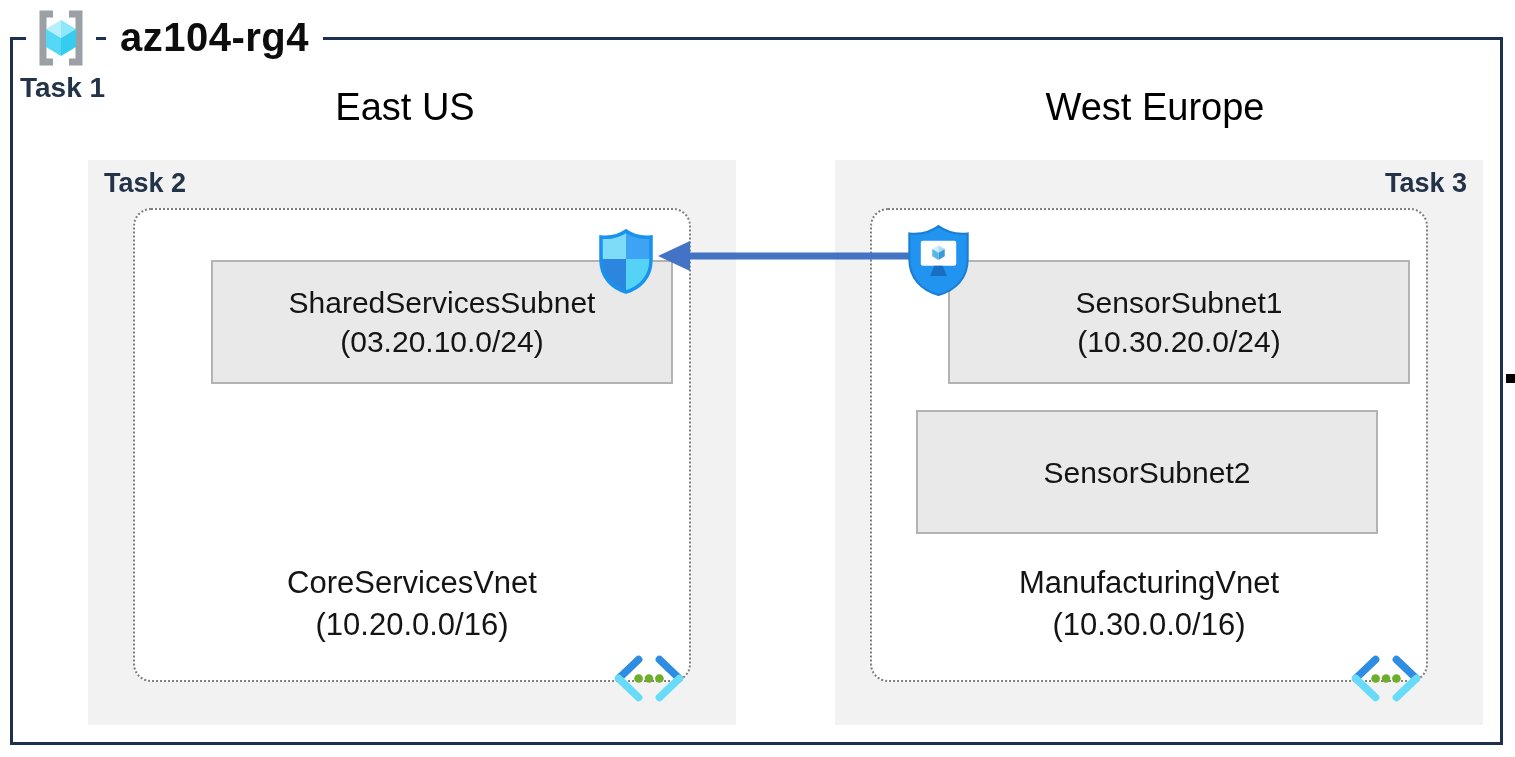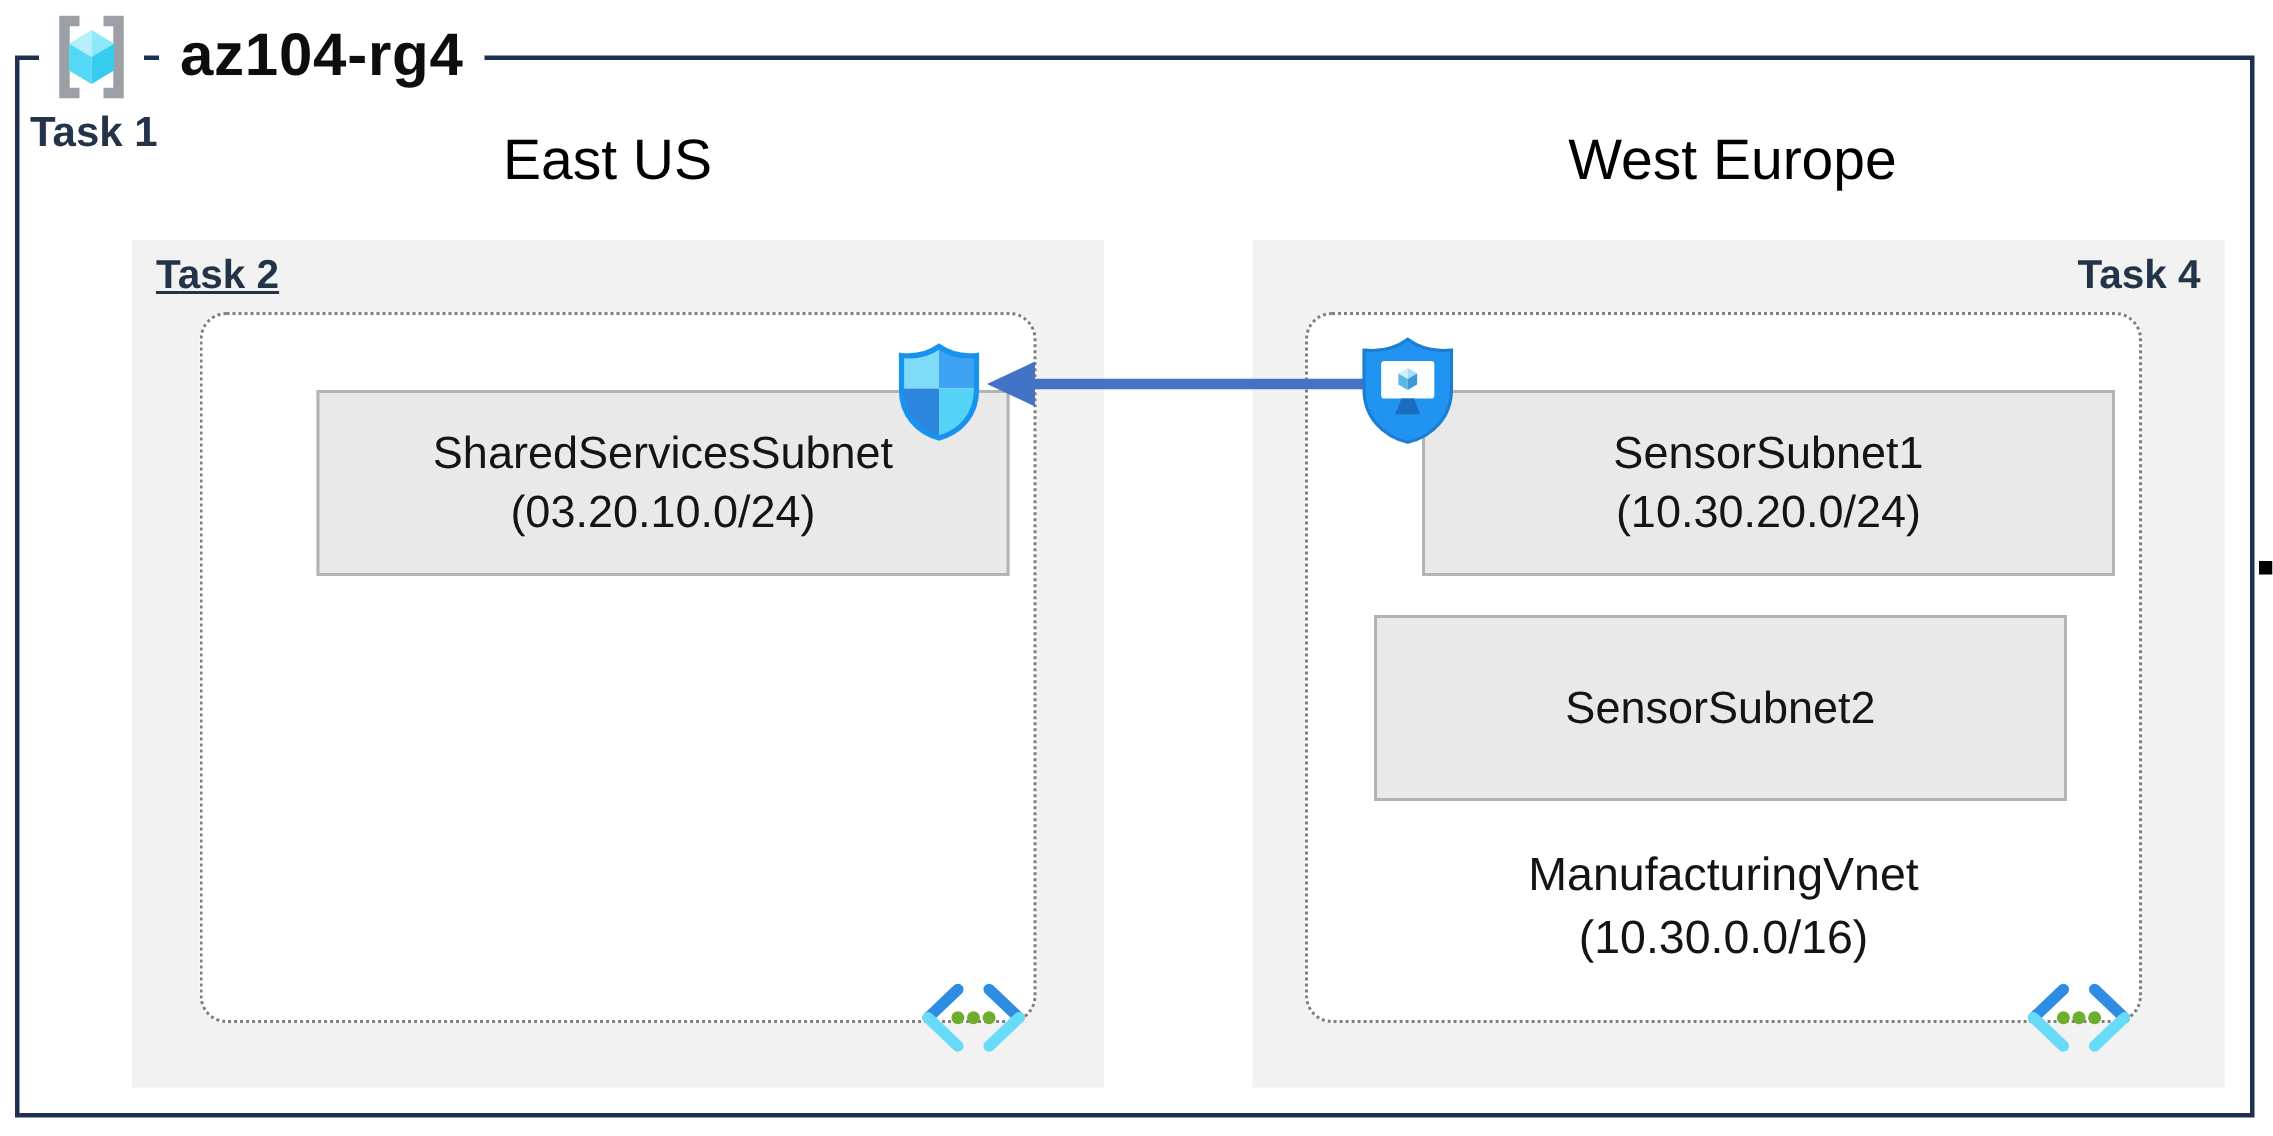--- a/index.html
+++ b/index.html
@@ -22,21 +22,21 @@
 
   .region-label { position:absolute; top:86px; width:320px; text-align:center; font-size:38px;
                   font-weight:300; color:#000; z-index:2; }
   .region-left  { left:245px; }
   .region-right { left:995px; }
 
   .task-box { position:absolute; top:160px; width:648px; height:565px; background:#f2f2f2; z-index:1; }
   .task-box-left  { left:88px; }
   .task-box-right { left:835px; }
   .task-corner-label { position:absolute; font-size:27px; font-weight:700; color:#233348; top:8px; }
-  .task2-pos { left:16px;text-decoration:underline; }
+  .task2-pos { left:16px; }
   .task3-pos { right:16px; }
 
   .vnet-box { position:absolute; top:208px; width:558px; height:474px; background:#ffffff;
               border:2px dotted #7f7f7f; border-radius:18px; z-index:2; }
   .vnet-box-left  { left:133px; }
   .vnet-box-right { left:870px; }
 
   .subnet-box { position:absolute; left:44px; width:462px; height:124px; background:#e9e9e9;
                 border:2px solid #b3b3b3; display:flex; flex-direction:column;
                 align-items:center; justify-content:center; text-align:center;
@@ -82,27 +82,31 @@
   <div class="task1-label">Task 1</div>
 
   <div class="region-label region-right">West Europe</div>
   <div class="region-label region-left">East US</div>
 
   <div class="task-box task-box-left">
     <span class="task-corner-label task2-pos">Task 2</span>
   </div>
 
   <div class="task-box task-box-right">
-    <span class="task-corner-label task3-pos">Task 4</span>
+    <span class="task-corner-label task3-pos">Task 3</span>
   </div>
 
   <div class="vnet-box vnet-box-left">
     <div class="subnet-box subnet-1">
       <span>SharedServicesSubnet</span>
       <span>(03.20.10.0/24)</span>
+    </div>
+    <div class="vnet-caption">
+      <span>CoreServicesVnet</span><br>
+      <span>(10.20.0.0/16)</span>
     </div>
     <span class="vnet-icon">
       <svg width="80" height="53" viewBox="0 0 84 56" aria-hidden="true">
         <line x1="31" y1="8" x2="10" y2="28" stroke="#2e8ce2" stroke-width="8" stroke-linecap="round"></line>
         <line x1="10" y1="28" x2="31" y2="48" stroke="#68dbf8" stroke-width="8" stroke-linecap="round"></line>
         <line x1="53" y1="8" x2="74" y2="28" stroke="#2e8ce2" stroke-width="8" stroke-linecap="round"></line>
         <line x1="74" y1="28" x2="53" y2="48" stroke="#68dbf8" stroke-width="8" stroke-linecap="round"></line>
         <circle cx="31" cy="28" r="4.6" fill="#6fae2d"></circle>
         <circle cx="42" cy="28" r="4.6" fill="#6fae2d"></circle>
         <circle cx="53" cy="28" r="4.6" fill="#6fae2d"></circle>

